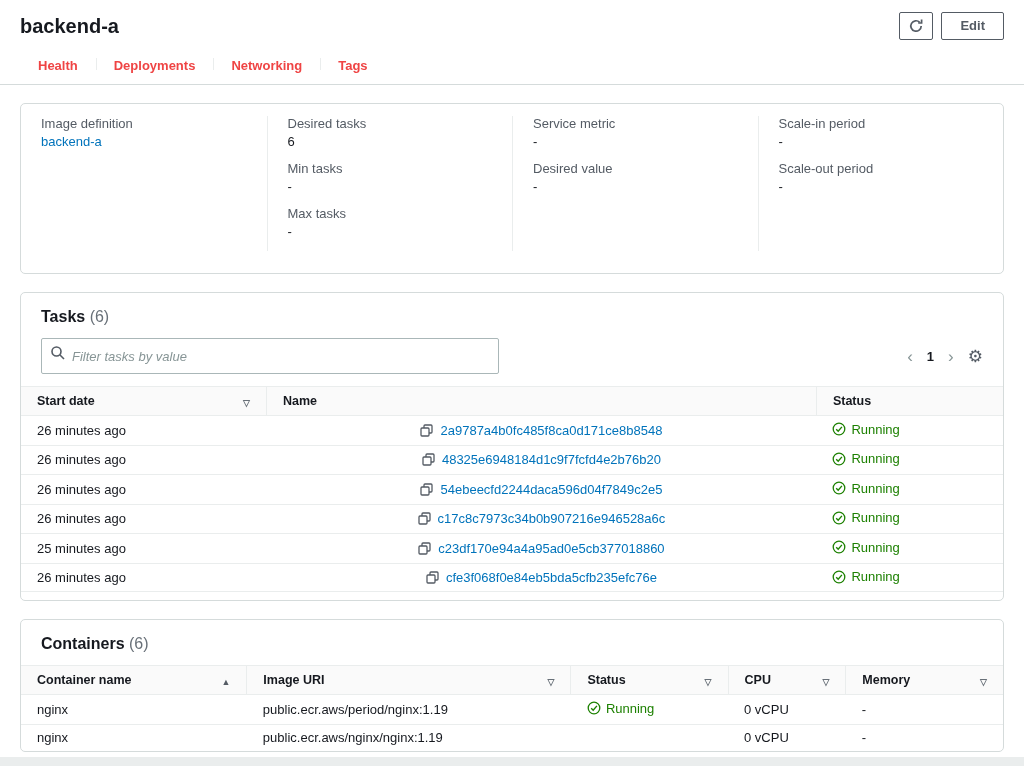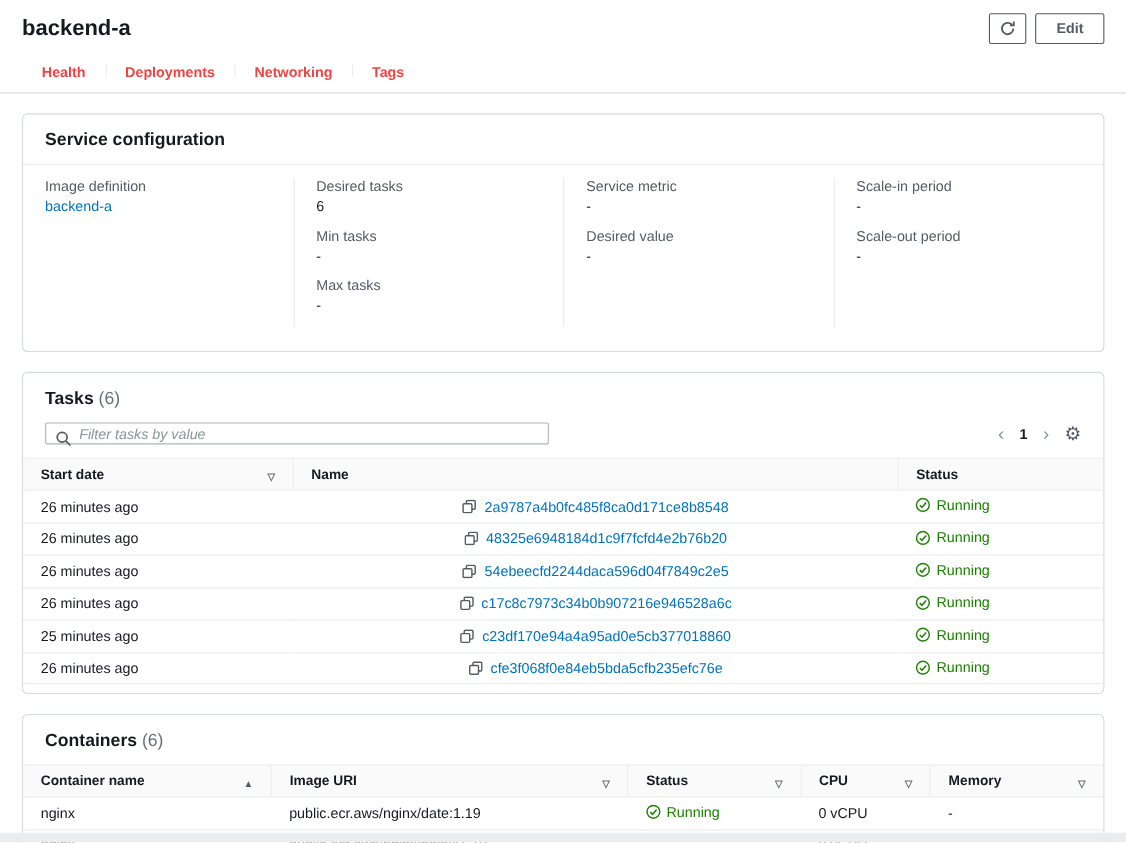--- a/index.html
+++ b/index.html
@@ -63,21 +63,21 @@
   a.link { color: #0073bb; text-decoration: none; cursor: pointer; }
   
   .table-toolbar {
     display: flex; justify-content: space-between; align-items: center;
     padding: 0 20px 12px 20px;
   }
   .search-box {
     position: relative; width: 458px;
   }
   .search-box input {
-    width: 100%; height: 20px;
+    width: 100%; height: 36px;
     border: 1px solid #aab7b8; border-radius: 2px;
     padding: 0 8px 0 30px; font-size: 13px;
     font-family: "Liberation Sans", sans-serif; color: #16191f;
   }
   .search-box input::placeholder { color: #879596; font-style: italic; }
   .search-icon-wrap {
     position: absolute; left: 9px; top: 7px; width: 16px; height: 16px;
   }
   .toolbar-right { display: flex; align-items: center; gap: 14px; }
   .pager { display: flex; align-items: center; gap: 14px; font-size: 13px; }
@@ -127,21 +127,20 @@
 </div>
 
 <div class="tabs">
   <div class="tab">Health</div>
   <div class="tab">Deployments</div>
   <div class="tab">Networking</div>
   <div class="tab">Tags</div>
 </div>
 
 <div class="card">
-  <div class="card-title bordered">Service configuration</div>
   <div class="config-grid">
     <div class="config-col">
       <div class="field">
         <div class="field-label">Image definition</div>
         <div class="field-value"><a class="link">backend-a</a></div>
       </div>
     </div>
     <div class="config-col">
       <div class="field">
         <div class="field-label">Desired tasks</div>
@@ -396,21 +395,21 @@
           <span class="th-inner">
               <span>Memory</span>
               <span class="sort-glyph">▽</span>
             </span>
         </th>
       </tr>
     </thead>
     <tbody>
       <tr>
         <td>nginx</td>
-        <td>public.ecr.aws/nginx/date:1.19</td>
+        <td>public.ecr.aws/period/nginx:1.19</td>
         <td><span class="status-cell">
               <svg width="14" height="14" viewBox="0 0 14 14">
                 <circle cx="7" cy="7" r="5.8" fill="none" stroke="#1d8102" stroke-width="1.3"></circle>
                 <path d="M4.2 7.3 6.2 9.3 9.9 4.9" fill="none" stroke="#1d8102" stroke-width="1.4"></path>
               </svg>
               <span>Running</span>
             </span></td>
         <td>0 vCPU</td>
         <td>-</td>
       </tr>

